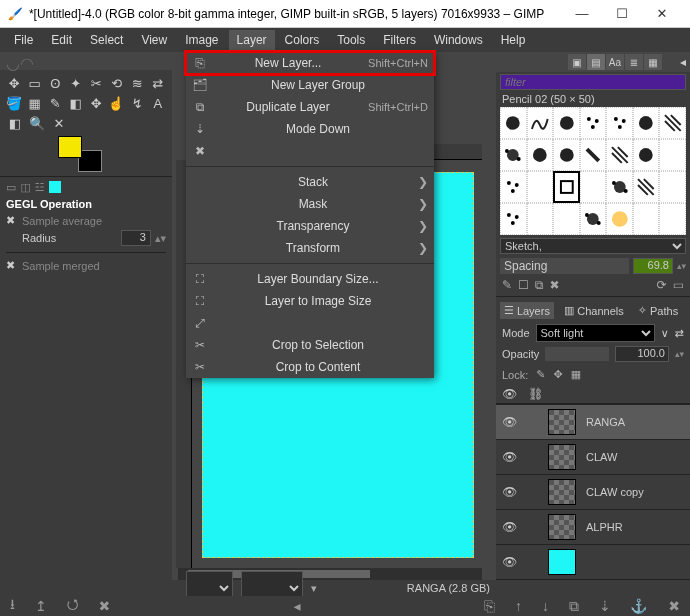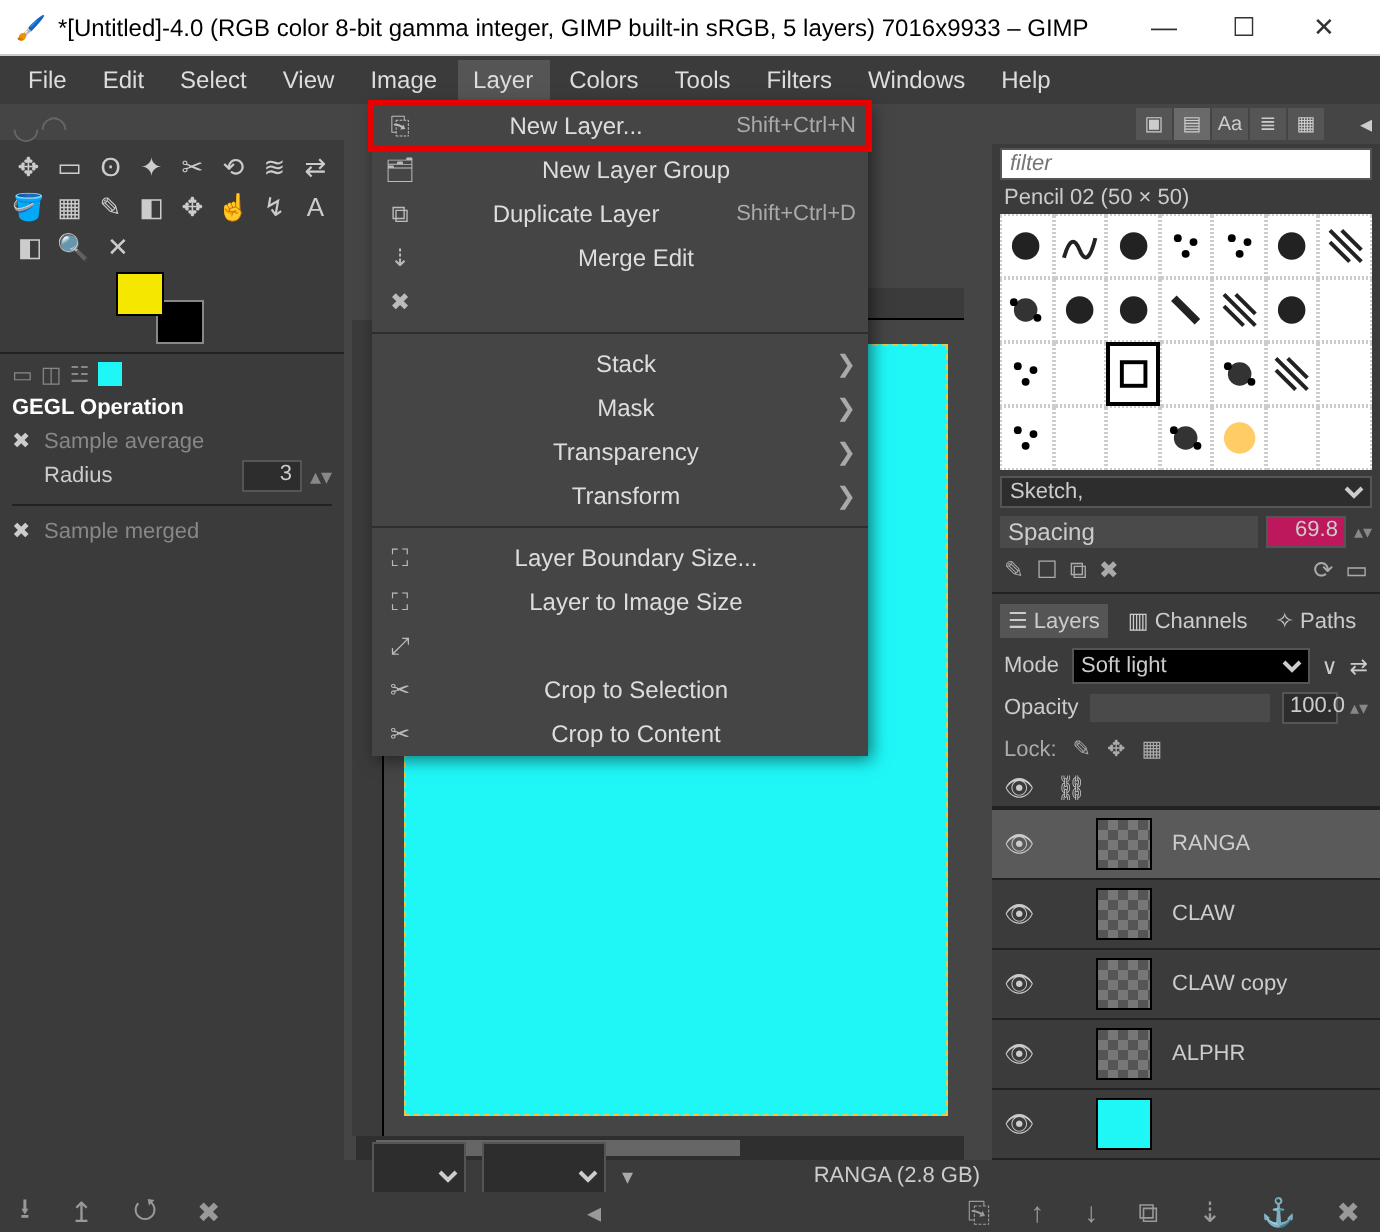--- a/index.html
+++ b/index.html
@@ -26,39 +26,39 @@
   .opt-head { color: #fff; font-weight: bold; font-size: 11px; margin-bottom: 4px; }
   .opt-row { display: flex; align-items: center; gap: 4px; font-size: 11px; margin-bottom: 3px; }
   .opt-row .x { width: 12px; font-size: 11px; }
   .opt-input { flex: 1; background: #2d2d2d; height: 16px; padding: 0 4px; border: 1px solid #555; font-size: 11px; color: #ccc; text-align: right; }
   
   .rightcol { position: absolute; right: 0; top: 52px; width: 194px; bottom: 20px; background: #3b3b3b; display: flex; flex-direction: column; }
   .dock-tabs { display: flex; height: 20px; background: #454545; gap: 1px; padding: 2px 4px; align-items: center; }
   .dock-tab { width: 18px; height: 16px; background: #555; display: flex; align-items: center; justify-content: center; font-size: 10px; }
   .dock-tab.sel { background: #6a6a6a; }
   .dock-filter { padding: 2px 4px; }
-  .dock-filter input { width: 100%; background: #ffffff; border: 1px solid #555; color: #888; font-size: 11px; font-style: italic; padding: 1px 4px; height: 16px; }
+  .dock-filter input { width: 100%; background: #4c1d95; border: 1px solid #555; color: #888; font-size: 11px; font-style: italic; padding: 1px 4px; height: 16px; }
   .brush-label { padding: 1px 6px; font-size: 11px; }
   .brush-grid { background: #fff; margin: 1px 4px; height: 128px; display: grid; grid-template-columns: repeat(7,1fr); grid-auto-rows: 1fr; }
   .brush-cell { border: 1px dotted #ccc; display:flex; align-items:center; justify-content:center; }
   .brush-cell svg { width: 80%; height: 80%; }
   .brush-cell.sel { outline: 2px solid #000; outline-offset: -2px; }
   .bg-row { display: flex; align-items: center; padding: 2px 4px; gap: 4px; }
   .bg-row select,.bg-row .slid { flex: 1; background: #2d2d2d; border: 1px solid #555; color: #ccc; font-size: 11px; height: 16px; }
-  .bg-row .num { width: 40px; text-align: right; background: #be185d; border: 1px solid #555; color:#ccc; height:16px; font-size:11px; padding: 0 3px; }
+  .bg-row .num { width: 40px; text-align: right; background: #4d7c0f; border: 1px solid #555; color:#ccc; height:16px; font-size:11px; padding: 0 3px; }
   .icon-row { display: flex; gap: 6px; padding: 2px 6px; font-size: 12px; color: #aaa; }
   .sep { border-top: 1px solid #222; margin: 2px 0; }
   .layers-tabs { display: flex; padding: 3px 4px; gap: 6px; font-size: 11px; }
   .ltab { display: flex; align-items: center; gap: 3px; padding: 2px 4px; }
   .ltab.sel { background: #555; }
   .mode-row { display: flex; gap: 6px; padding: 2px 6px; align-items: center; font-size: 11px; }
   .mode-row select { flex: 1; background: #000000; border: 1px solid #555; color: #ccc; font-size: 11px; height: 18px; }
   .opacity-row { display: flex; align-items: center; gap: 6px; padding: 2px 6px; font-size: 11px; }
   .opacity-row .bar { flex: 1; background: #4a4a4a; height: 14px; position: relative; }
-  .opacity-row .num { width: 28px; text-align: right; background: #2d2d2d; border: 1px solid #555; color:#ccc; font-size:11px; height:16px; padding:0 3px;}
+  .opacity-row .num { width: 54px; text-align: right; background: #2d2d2d; border: 1px solid #555; color:#ccc; font-size:11px; height:16px; padding:0 3px;}
   .lock-row { display: flex; gap: 8px; padding: 4px 6px; align-items: center; font-size: 11px; color: #aaa; }
   .layers-list { flex: 1; overflow: auto; border-top: 1px solid #222; }
   .layer-head { display: flex; padding: 2px 6px; gap: 10px; border-bottom: 1px solid #222; }
   .layer-item { display: flex; align-items: center; gap: 10px; padding: 4px 6px; border-bottom: 1px solid #222; }
   .layer-item.sel { background: #5a5a5a; }
   .eye { width: 16px; font-size: 12px; color: #ccc; }
   .chain { width: 10px; }
   .thumb { width: 28px; height: 26px; background: repeating-conic-gradient(#777 0 25%, #555 0 50%) 0 0/10px 10px; border: 1px solid #000; }
   .thumb.cyan { background: #1ff7f7; }
   .layer-name { font-size: 11px; }
@@ -432,21 +432,21 @@
       <span class="lbl">New Layer Group</span>
       <span class="shc"></span>
     </div>
     <div class="dd-item">
       <span class="icn">⧉</span>
       <span class="lbl">Duplicate Layer</span>
       <span class="shc">Shift+Ctrl+D</span>
     </div>
     <div class="dd-item">
       <span class="icn">⇣</span>
-      <span class="lbl">Merge Edit</span>
+      <span class="lbl">Mode Down</span>
       <span class="shc"></span>
     </div>
     <div class="dd-item">
       <span class="icn">✖</span>
       <span class="shc"></span>
     </div>
     <div class="dd-sep"></div>
     <div class="dd-item">
       <span class="icn"></span>
       <span class="lbl">Stack</span>

